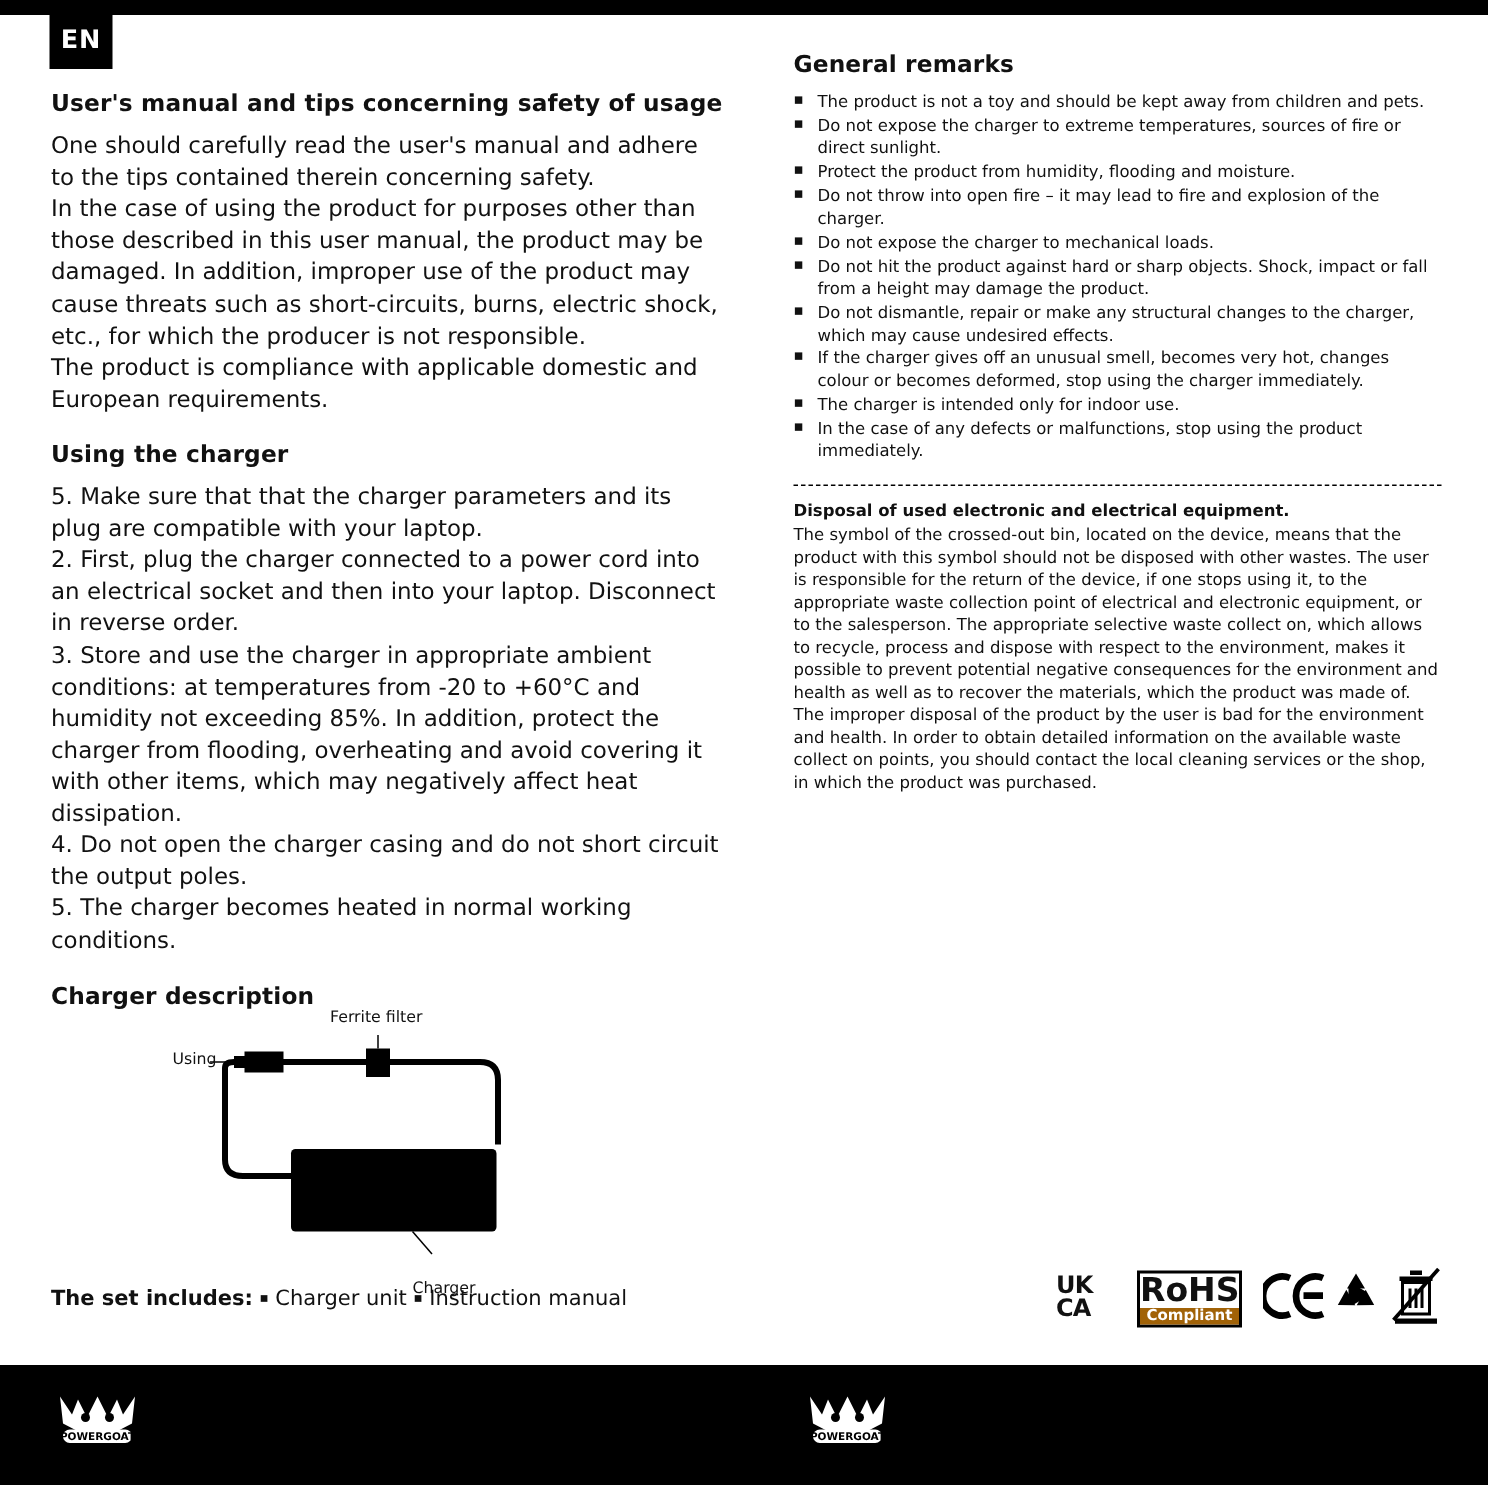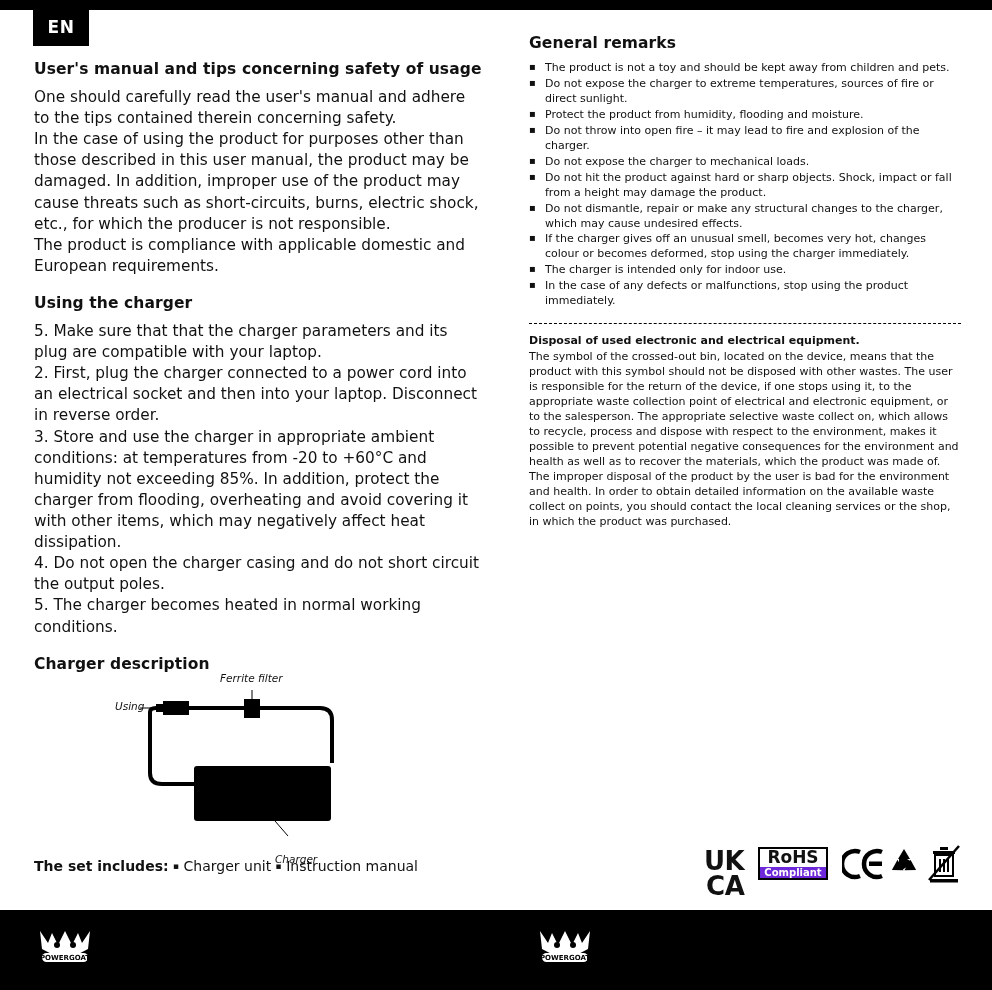--- a/index.html
+++ b/index.html
@@ -30,21 +30,21 @@
   
   .bottom-bar {
     position: absolute;
     left: 0; top: 910px;
     width: 992px; height: 80px;
     background: #000000;
   }
   .lang-badge {
     position: absolute;
     left: 33px; top: 8px;
-    width: 56px; height: 38px;
+    width: 42px; height: 38px;
     background: #000000;
     color: #ffffff;
     font-size: 17px;
     font-weight: bold;
     display: flex;
     align-items: center;
     justify-content: center;
     letter-spacing: .5px;
   }
   .col-left {
@@ -108,21 +108,21 @@
   .disposal-text {
     font-size: 11px;
     line-height: 1.36;
     margin: 0;
     text-align: left;
   }
   
   .diagram {
     position: absolute;
     left: 120px; top: 668px;
-    width: 290px; height: 180px; font-style: italic;
+    width: 290px; height: 180px;
   }
   .lbl {
     position: absolute;
     font-size: 10.5px;
   }
   .set-includes {
     position: absolute;
     left: 34px; top: 858px;
     font-size: 14px;
   }
@@ -130,36 +130,35 @@
   .set-includes .sq { font-size: 9px; vertical-align: 2px; }
   
   .marks {
     position: absolute;
     left: 700px; top: 845px;
     width: 262px; height: 50px;
   }
   .ukca {
     position: absolute;
     left: 4px; top: 4px;
-    font-size: 26px;
+    font-size: 16px;
     font-weight: bold;
     line-height: 0.95;
     letter-spacing: -0.5px;
-    text-align: right;
   }
   .rohs {
     position: absolute;
     left: 58px; top: 2px;
     border: 2px solid #000;
     width: 66px;
     text-align: center;
     font-weight: bold;
   }
-  .rohs .a { font-size: 17px; line-height: 1.05; }
-  .rohs .b { font-size: 10px; background: #6d28d9; color: #fff; display: block; }
+  .rohs .a { font-size: 22px; line-height: 1.05; }
+  .rohs .b { font-size: 10px; background: #a16207; color: #fff; display: block; }
   .ce {
     position: absolute;
     left: 142px; top: 3px;
   }
   .recycle {
     position: absolute;
     left: 186px; top: 1px;
   }
   .wee {
     position: absolute;

